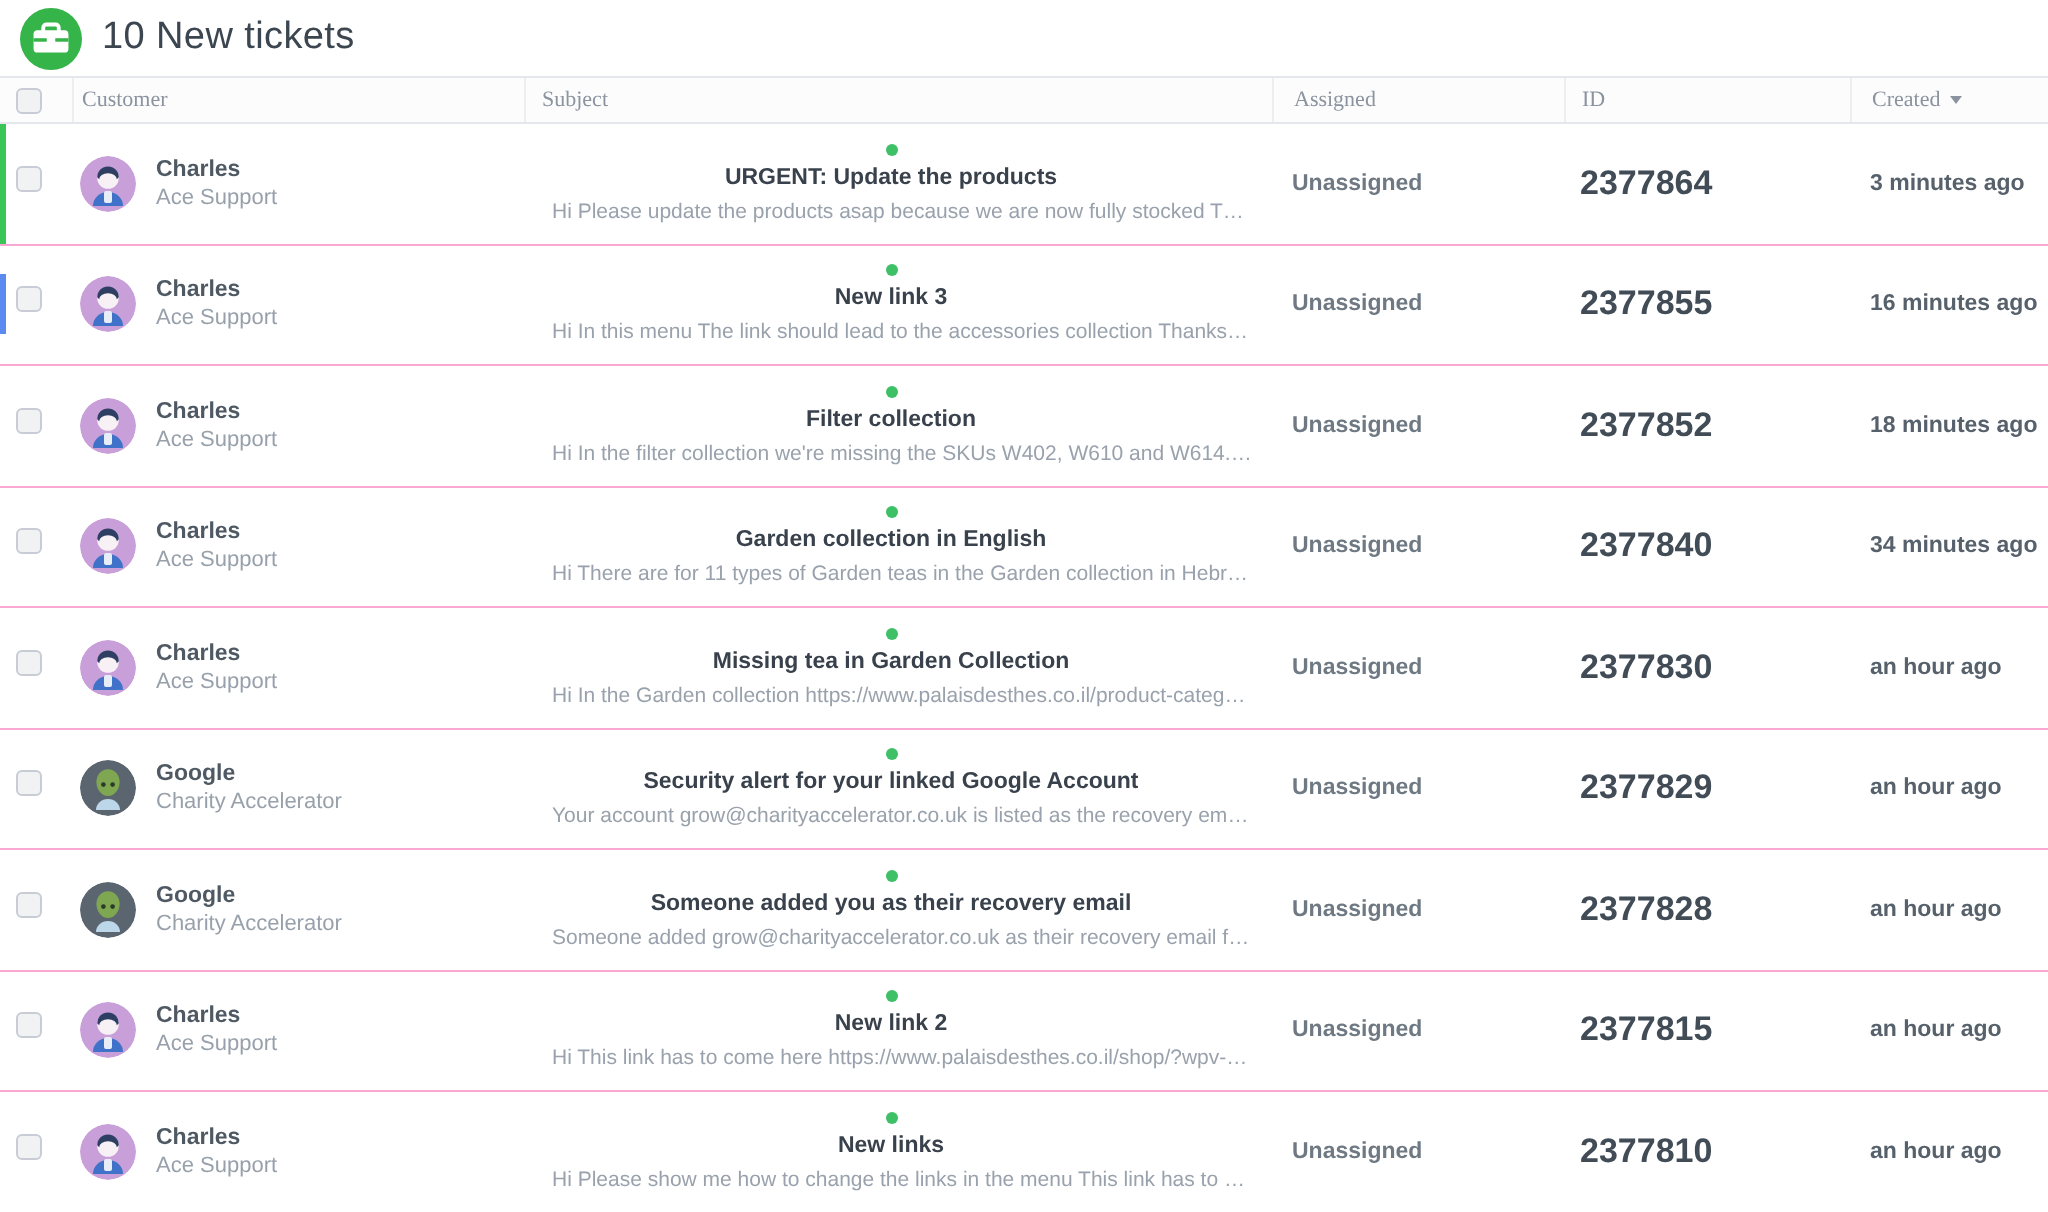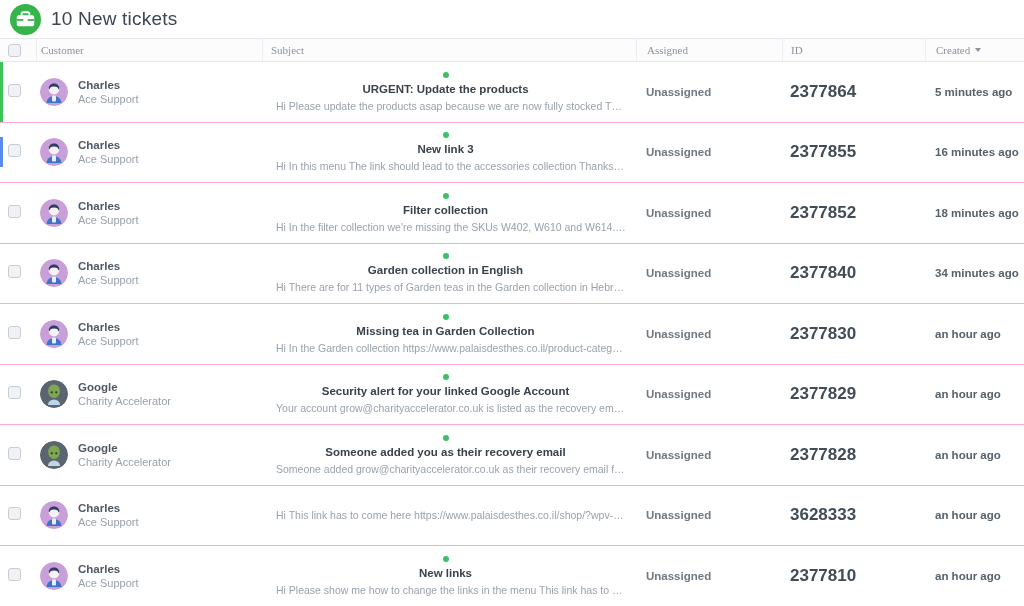--- a/index.html
+++ b/index.html
@@ -110,21 +110,21 @@
     </div>
     <div class="subject-cell">
       <span class="subject-line">
         <span class="dot"></span>
         <span class="subject">URGENT: Update the products</span>
       </span>
       <span class="preview">Hi Please update the products asap because we are now fully stocked Thanks Charles Charle...</span>
     </div>
     <div class="assigned-cell">Unassigned</div>
     <div class="id-cell">2377864</div>
-    <div class="created-cell">5 minutes ago</div>
+    <div class="created-cell">3 minutes ago</div>
   </div>
 
   <div class="row">
     <span class="indicator blue"></span>
     <div class="cb-cell">
       <span class="cb"></span>
     </div>
     <div class="customer-cell">
       <span class="avatar charles">
         <svg class="charles-svg" viewBox="0 0 28 28">
@@ -333,24 +333,28 @@
           <rect x="12" y="17.5" width="4" height="6" rx="1" fill="#e8eef8"></rect>
         </svg>
 
       </span>
       <span class="cust-text">
         <span class="cust-name">Charles</span>
         <span class="cust-company">Ace Support</span>
       </span>
     </div>
     <div class="subject-cell">
+      <span class="subject-line">
+        <span class="dot"></span>
+        <span class="subject">New link 2</span>
+      </span>
       <span class="preview">Hi This link has to come here https://www.palaisdesthes.co.il/shop/?wpv-product-color%5B%5...</span>
     </div>
     <div class="assigned-cell">Unassigned</div>
-    <div class="id-cell">3628333</div>
+    <div class="id-cell">2377815</div>
     <div class="created-cell">an hour ago</div>
   </div>
 
   <div class="row">
 
     <div class="cb-cell">
       <span class="cb"></span>
     </div>
     <div class="customer-cell">
       <span class="avatar charles">

